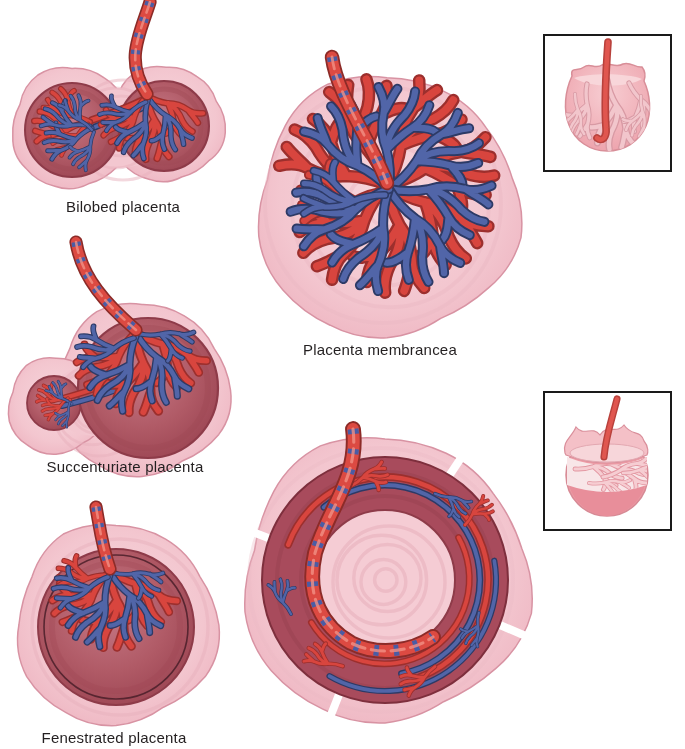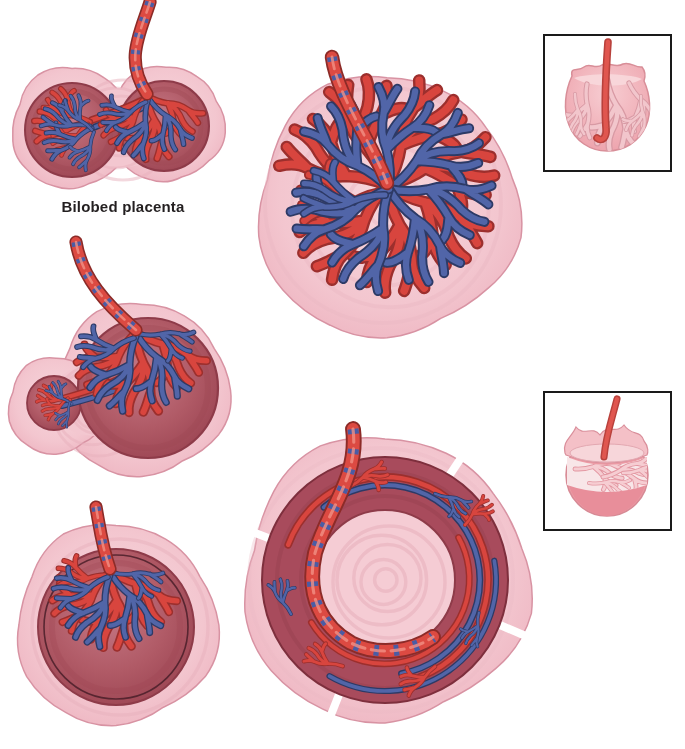--- a/index.html
+++ b/index.html
@@ -1,19 +1,19 @@
 <!DOCTYPE html>
 <html><head>
 <meta charset="utf-8">
 <style>
   html,body{margin:0;padding:0;background:#fff;}
   body{width:685px;height:749px;position:relative;font-family:"Liberation Sans",sans-serif;}
   .stage{position:absolute;left:0;top:0;width:685px;height:749px;background:#ffffff;overflow:hidden;}
   svg.panel{position:absolute;overflow:visible;}
-  .label{position:absolute;font-size:15px;font-weight:700;color:#231f20;text-align:center;letter-spacing:.2px;width:200px;}
+  .label{position:absolute;font-size:15px;font-weight:400;color:#231f20;text-align:center;letter-spacing:.2px;width:200px;}
   .inset{position:absolute;border:2px solid #1a1a1a;background:#fff;}
   .vO{fill:none;stroke-linecap:round;stroke-linejoin:round;}
 </style>
 </head>
 <body>
 
 <div class="stage">
 
   <svg class="panel" style="left:0;top:0" width="235" height="222" viewBox="0 0 235 222">
     <defs>
@@ -198,20 +198,21 @@
           <use transform="translate(150,140) rotate(-175) scale(0.85)" class="vO" stroke="#5165a8" stroke-width="6.00" href="#treepath" xlink:href="#treepath"></use>
         </g>
     </g>
     <g>
         <path d="M97,2 C102,40 136,86 152,128" class="vO" stroke="#8c2b28" stroke-width="14.52"></path>
         <path d="M97,2 C102,40 136,86 152,128" class="vO" stroke="#dc4a42" stroke-width="11"></path>
         <path d="M97,2 C102,40 136,86 152,128" fill="none" stroke="#4a5ca4" stroke-width="10.12" stroke-dasharray="4.6 13.8"></path>
         <path d="M97,2 C102,40 136,86 152,128" class="vO" stroke="#f19084" stroke-width="2.86" opacity="0.8" stroke-dasharray="12.1 6.1"></path>
       </g>
   </svg>
+  <div class="label" style="left:280px;top:341px">Placenta membrancea</div>
 
   <svg class="panel inset" style="left:543px;top:34px" width="125" height="134" viewBox="0 0 125 134">
     <defs>
       <radialGradient id="gBell" cx="50%" cy="35%" r="75%">
         <stop offset="0%" stop-color="#f7cdd2"></stop>
           <stop offset="100%" stop-color="#ec9ea8"></stop>
       </radialGradient>
       <path id="bellPath" d="M27,40 C25,30 33,36 39,31 C45,26 50,34 57,29 C64,25 70,33 78,28 C85,25 90,32 97,31 C101,36 100,42 99,45 C105,58 107,76 101,90 C94,106 79,115 62,115 C45,115 30,105 24,89 C18,74 20,55 27,40 Z"></path>
       <clipPath id="bellClip">
           <use href="#bellPath"></use>
@@ -321,20 +322,21 @@
           <use transform="translate(70,162) rotate(115) scale(0.26)" class="vO" stroke="#5165a8" stroke-width="6.00" href="#treepath" xlink:href="#treepath"></use>
         </g>
     </g>
     <g>
         <path d="M76,2 C82,38 106,64 136,90" class="vO" stroke="#8c2b28" stroke-width="13.20"></path>
         <path d="M76,2 C82,38 106,64 136,90" class="vO" stroke="#dc4a42" stroke-width="10"></path>
         <path d="M76,2 C82,38 106,64 136,90" fill="none" stroke="#4a5ca4" stroke-width="9.20" stroke-dasharray="4.2 12.5"></path>
         <path d="M76,2 C82,38 106,64 136,90" class="vO" stroke="#f19084" stroke-width="2.60" opacity="0.8" stroke-dasharray="11.0 5.5"></path>
       </g>
   </svg>
+  <div class="label" style="left:25px;top:458px">Succenturiate placenta</div>
 
   <svg class="panel" style="left:0;top:505px" width="235" height="244" viewBox="0 0 235 244">
     <g>
       <path fill="url(#gMem)" stroke="#d893a3" stroke-width="1.5" d="M116.0,20.6 Q142.6,20.9 165.6,34.1 Q188.4,47.6 199.9,71.6 Q214.8,93.5 218.9,120.0 Q222.1,148.4 205.3,171.6 Q187.8,191.8 163.4,202.2 Q142.2,217.8 116.0,220.6 Q88.7,221.8 65.6,207.3 Q41.3,194.7 26.7,171.6 Q13.9,147.3 18.9,120.0 Q21.2,94.6 32.1,71.6 Q40.7,44.7 63.4,29.0 Q88.4,16.9 116.0,20.6 Z"></path>
       <g fill="none" stroke="#e9b2be" stroke-width="3.5" opacity="0.5">
           <circle cx="116.8" cy="120" r="17.6"></circle>
           <circle cx="114.4" cy="122" r="35.2"></circle>
           <circle cx="118.4" cy="118" r="52.8"></circle>
           <circle cx="112.8" cy="120" r="70.4"></circle>
           <circle cx="120" cy="122" r="88.0"></circle>
@@ -379,20 +381,21 @@
           <use transform="translate(114,68) rotate(18) scale(0.5)" class="vO" stroke="#5165a8" stroke-width="6.00" href="#treepath" xlink:href="#treepath"></use>
         </g>
     </g>
     <g>
         <path d="M96,2 C100,24 102,42 110,64" class="vO" stroke="#8c2b28" stroke-width="13.20"></path>
         <path d="M96,2 C100,24 102,42 110,64" class="vO" stroke="#dc4a42" stroke-width="10"></path>
         <path d="M96,2 C100,24 102,42 110,64" fill="none" stroke="#4a5ca4" stroke-width="9.20" stroke-dasharray="4.2 12.5"></path>
         <path d="M96,2 C100,24 102,42 110,64" class="vO" stroke="#f19084" stroke-width="2.60" opacity="0.8" stroke-dasharray="11.0 5.5"></path>
       </g>
   </svg>
+  <div class="label" style="left:14px;top:729px">Fenestrated placenta</div>
 
   <svg class="panel" style="left:235px;top:415px" width="300" height="334" viewBox="0 0 300 334">
     <g>
       <path fill="url(#gMem)" stroke="#d893a3" stroke-width="1.5" d="M150.0,23.9 Q182.0,24.7 211.1,38.2 Q240.1,52.0 258.3,78.6 Q277.5,103.6 286.9,133.8 Q300.2,165.0 296.4,198.4 Q287.2,231.1 260.9,253.4 Q237.2,274.4 208.6,286.7 Q181.8,304.3 150.0,307.9 Q117.1,309.3 87.8,294.1 Q58.1,280.3 36.3,255.7 Q14.4,230.3 10.0,197.0 Q8.2,165.0 19.5,135.2 Q24.2,104.4 38.8,76.3 Q55.2,46.1 85.4,30.9 Q116.8,19.6 150.0,23.9 Z"></path>
       <g fill="none" stroke="#ecbac5" stroke-width="4" opacity="0.35">
           <circle cx="151" cy="165" r="33.0"></circle>
           <circle cx="148" cy="167" r="66.0"></circle>
           <circle cx="153" cy="163" r="99.0"></circle>
           <circle cx="146" cy="165" r="132.0"></circle>
         </g>

